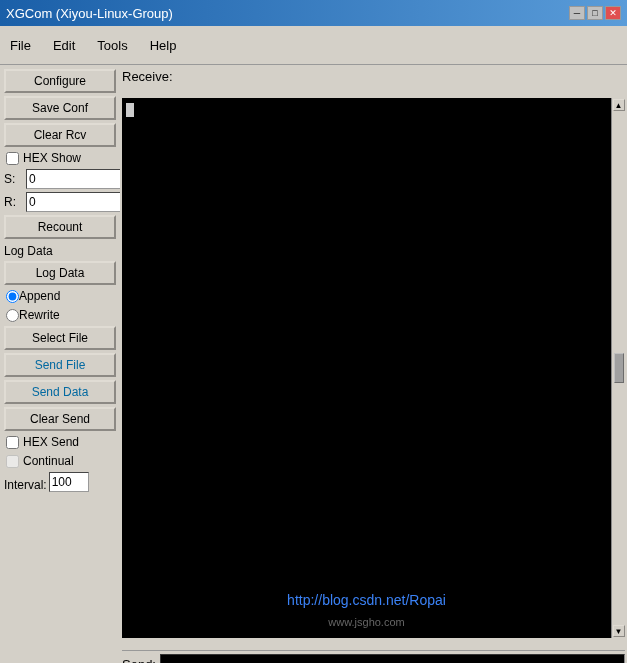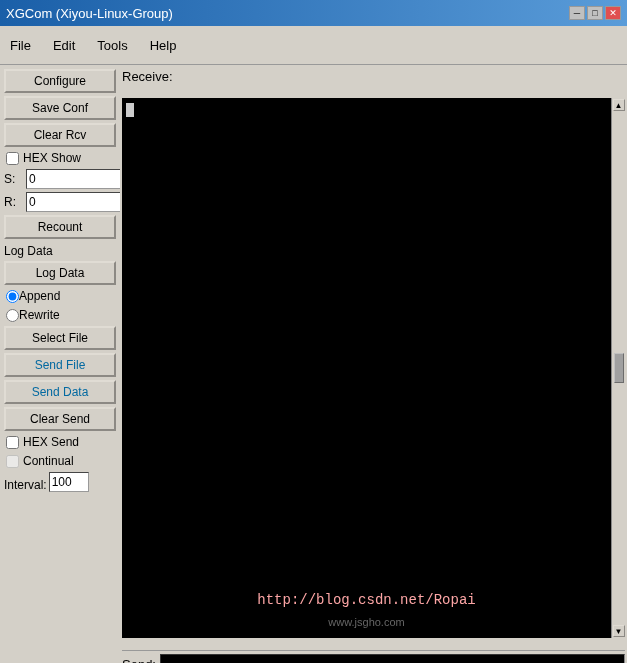--- a/index.html
+++ b/index.html
@@ -161,22 +161,22 @@
       width: 8px;
       height: 14px;
       background: #ccc;
       vertical-align: text-bottom;
     }
     .watermark {
       position: absolute;
       bottom: 30px;
       left: 50%;
       transform: translateX(-50%);
-      color: #fca5a5;
-      font-family: Liberation Mono, monospace;
+      color: #3b82f6;
+      font-family: Liberation Sans, sans-serif;
       font-size: 14px;
       white-space: nowrap;
       user-select: none;
     }
     .watermark2 {
       position: absolute;
       bottom: 10px;
       left: 50%;
       transform: translateX(-50%);
       color: #666;

